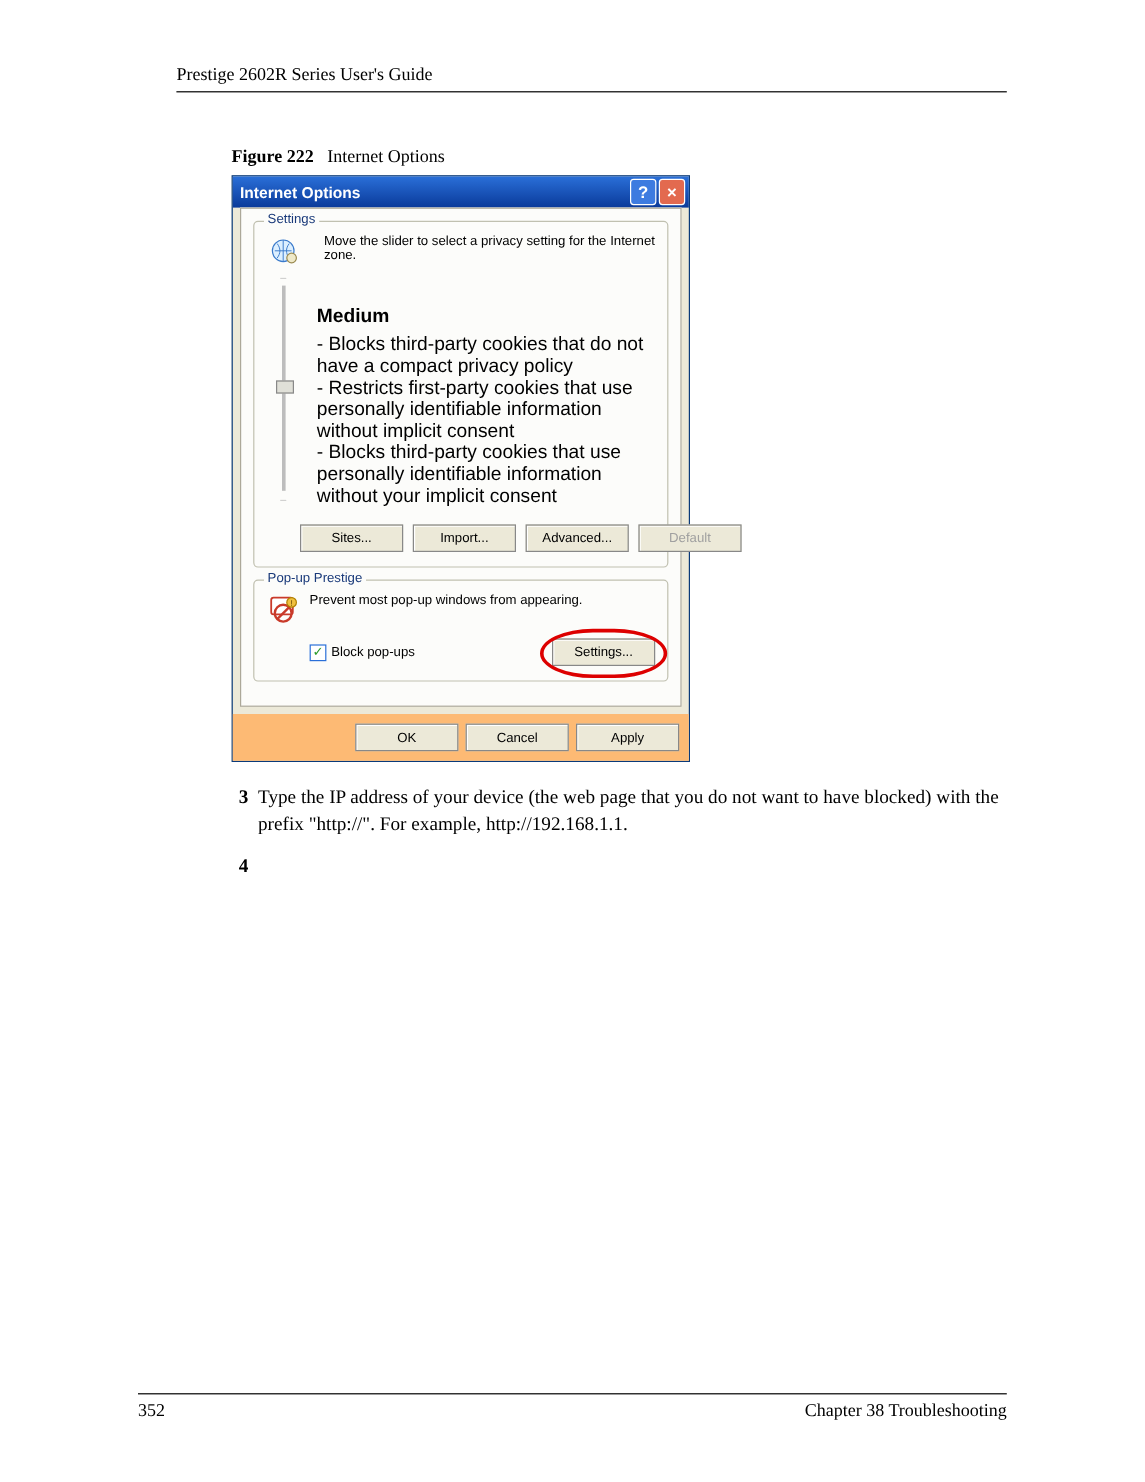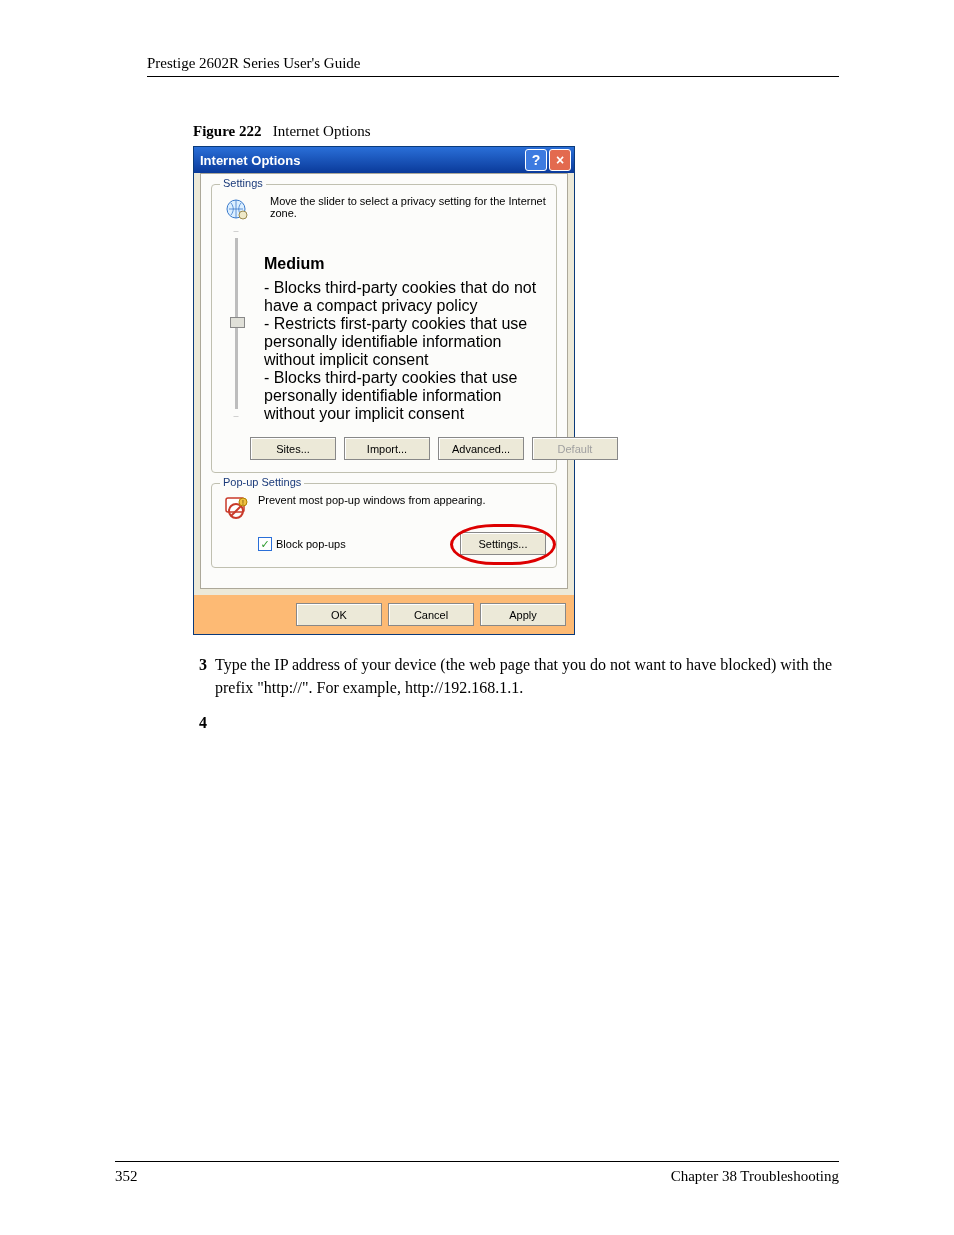--- a/index.html
+++ b/index.html
@@ -297,21 +297,21 @@
 
           <div class="btn-row">
             <span class="btn">Sites...</span>
             <span class="btn">Import...</span>
             <span class="btn">Advanced...</span>
             <span class="btn disabled">Default</span>
           </div>
         </div>
 
         <div class="groupbox">
-          <span class="legend">Pop-up Settings</span>
+          <span class="legend">Pop-up Prestige</span>
 
           <div class="popup-row">
             <span class="icon">
               <svg width="26" height="26" viewBox="0 0 26 26">
                 <rect x="3" y="3" width="18" height="14" rx="2" fill="#fff" stroke="#c93a2a" stroke-width="1.5"></rect>
                 <circle cx="13" cy="16" r="7" fill="none" stroke="#c93a2a" stroke-width="2"></circle>
                 <line x1="8" y1="21" x2="18" y2="11" stroke="#c93a2a" stroke-width="2"></line>
                 <circle cx="20" cy="7" r="4" fill="#f0c040" stroke="#b08000"></circle>
                 <text x="20" y="10" font-size="7" text-anchor="middle" fill="#604000">!</text>
               </svg>

